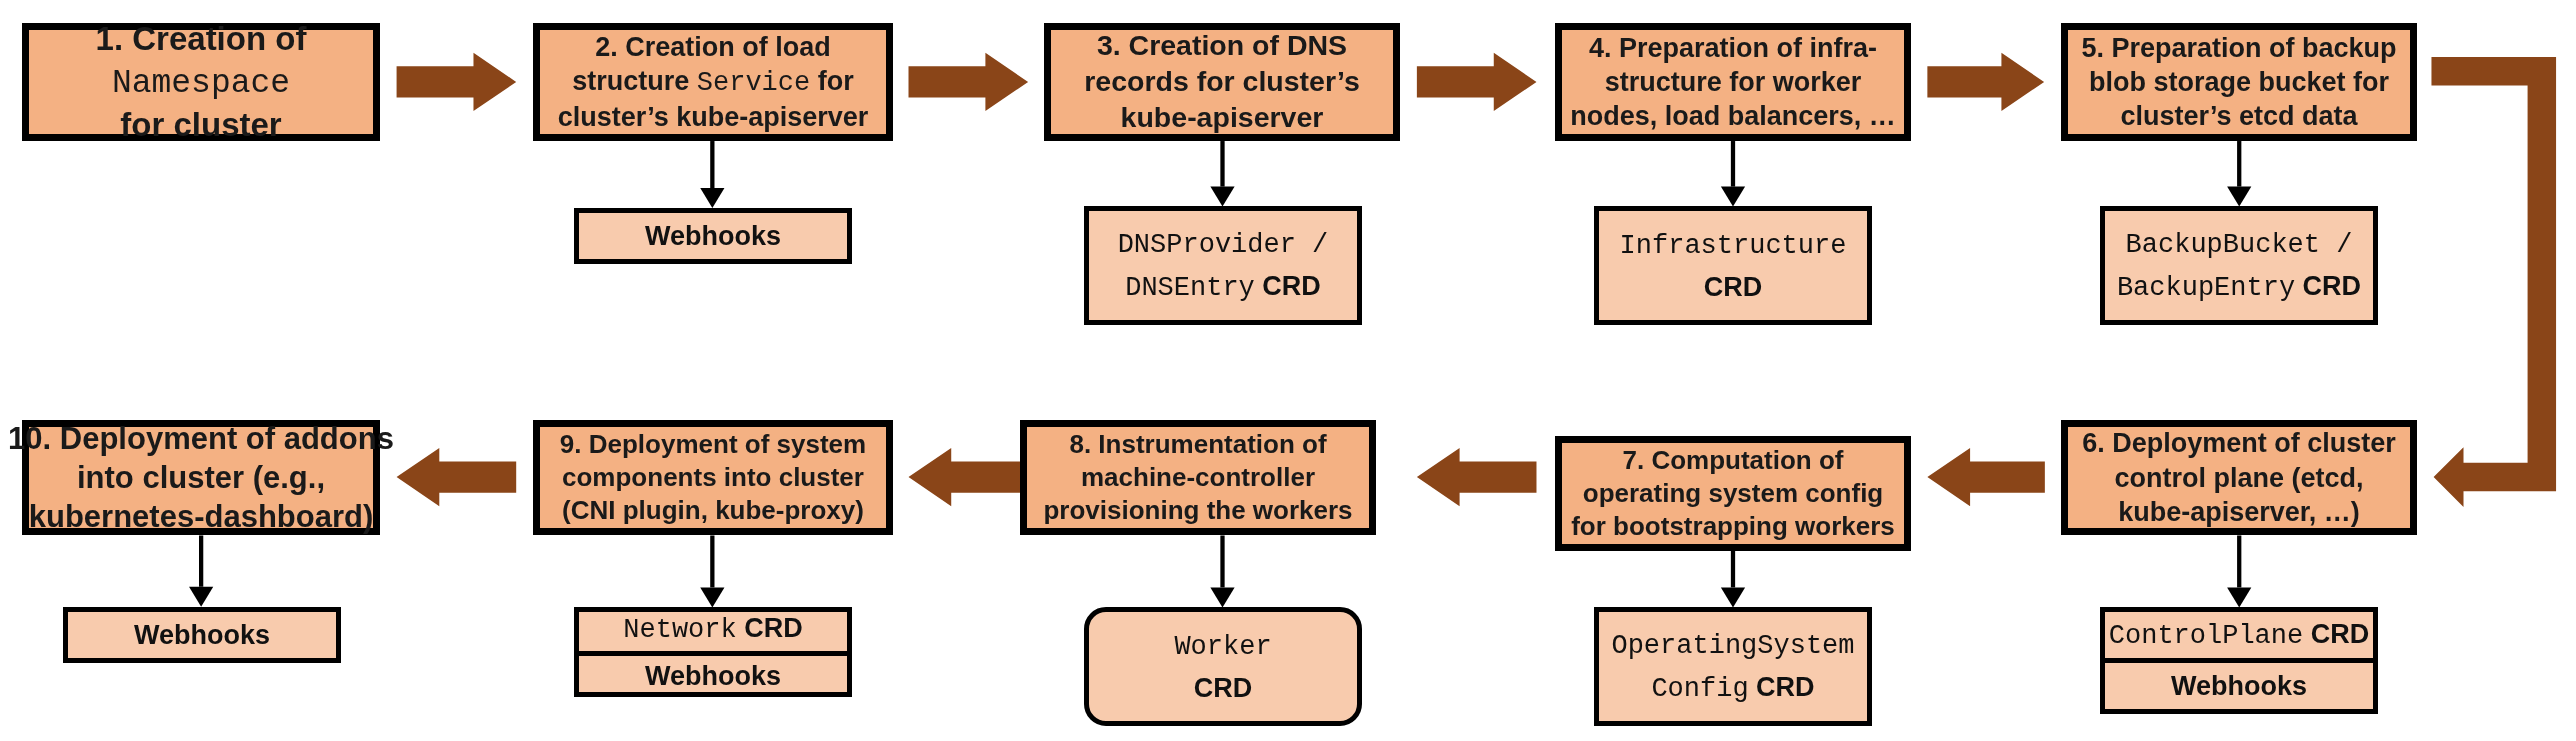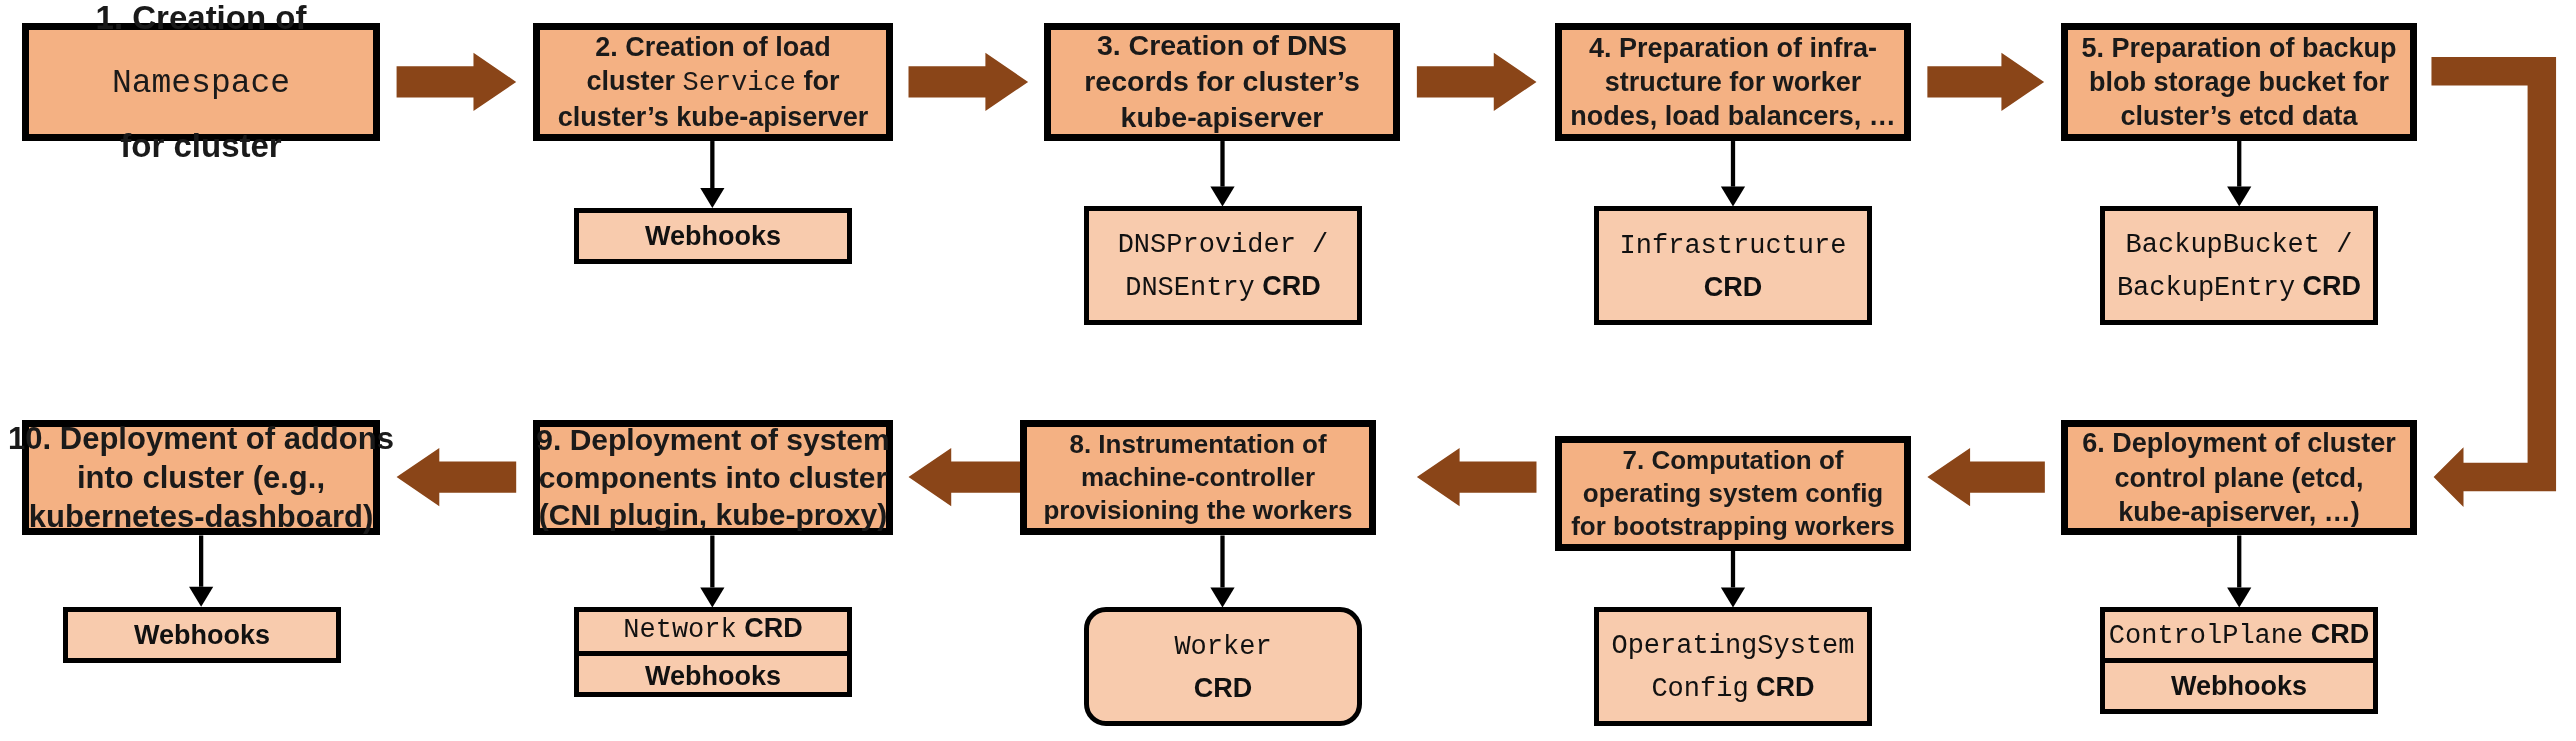--- a/index.html
+++ b/index.html
@@ -67,28 +67,28 @@
       </g>
       <g>
         <rect x="997.5" y="752" width="6" height="73" fill="#000000"></rect>
         <polygon points="983.5,825 1017.5,825 1000.5,853" fill="#000000"></polygon>
       </g>
       <g>
         <rect x="279.5" y="752" width="6" height="72" fill="#000000"></rect>
         <polygon points="265.5,824 299.5,824 282.5,852" fill="#000000"></polygon>
       </g>
     </svg>
-    <div class="box" style="left: 22px; top: 23px; width: 358px; height: 118px; font-size: 33px; gap: 21px;">
+    <div class="box" style="left: 22px; top: 23px; width: 358px; height: 118px; font-size: 33px;">
       <div class="line"><span>1. Creation of</span></div>
       <div class="line"><span class="mono">Namespace</span></div>
       <div class="line"><span>for cluster</span></div>
     </div>
     <div class="box" style="left: 533px; top: 23px; width: 360px; height: 118px; font-size: 27px;">
       <div class="line"><span>2. Creation of load</span></div>
-      <div class="line"><span>cluster </span><span class="mono">Service</span><span> for</span></div>
+      <div class="line"><span>structure </span><span class="mono">Service</span><span> for</span></div>
       <div class="line"><span>cluster’s kube-apiserver</span></div>
     </div>
     <div class="sub" style="left: 574px; top: 208px; width: 278px; height: 56px;">
       <div class="cell">
         <div class="line"><span>Webhooks</span></div>
       </div>
     </div>
     <div class="box" style="left: 1044px; top: 23px; width: 356px; height: 118px; font-size: 28.5px;">
       <div class="line"><span>3. Creation of DNS</span></div>
       <div class="line"><span>records for cluster’s</span></div>
@@ -150,21 +150,21 @@
       <div class="line"><span>8. Instrumentation of</span></div>
       <div class="line"><span>machine-controller</span></div>
       <div class="line"><span>provisioning the workers</span></div>
     </div>
     <div class="sub" style="left: 1084px; top: 607px; width: 278px; height: 119px; border-radius: 22px;">
       <div class="cell">
         <div class="line"><span class="mono">Worker</span></div>
         <div class="line"><span>CRD</span></div>
       </div>
     </div>
-    <div class="box" style="left: 533px; top: 420px; width: 360px; height: 115px; font-size: 30px; align-items: center;">
+    <div class="box" style="left: 533px; top: 420px; width: 360px; height: 115px; font-size: 26px; align-items: center;">
       <div class="line"><span>9. Deployment of system</span></div>
       <div class="line"><span>components into cluster</span></div>
       <div class="line"><span>(CNI plugin, kube-proxy)</span></div>
     </div>
     <div class="sub" style="left: 574px; top: 607px; width: 278px; height: 90px;">
       <div class="cell">
         <div class="line"><span class="mono">Network</span><span> CRD</span></div>
       </div>
       <div class="cell">
         <div class="line"><span>Webhooks</span></div>

